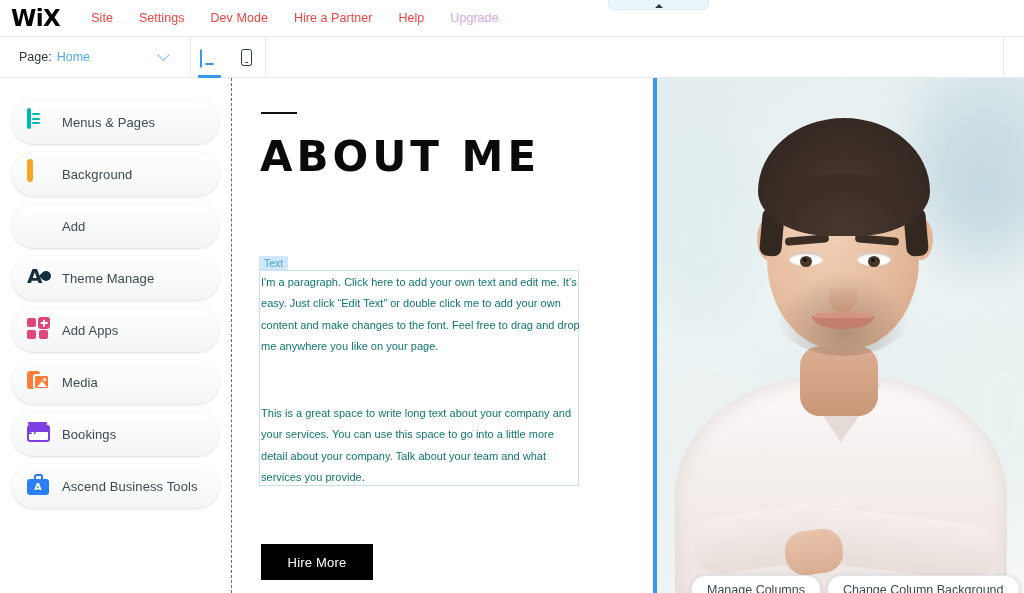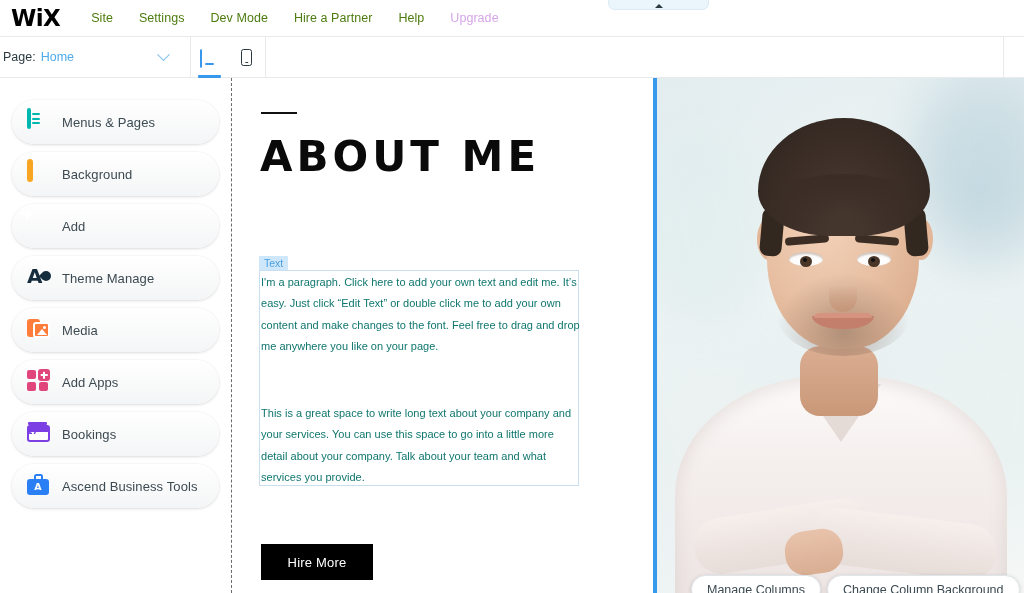--- a/index.html
+++ b/index.html
@@ -17,21 +17,21 @@
     position: absolute; left: 0; top: 0; width: 1024px; height: 37px;
     background: #fff; border-bottom: 1px solid #e8eaec;
     display: flex; align-items: center;
   }
   .wix-logo {
     margin-left: 11px; margin-right: 31px;
     font-size: 23px; font-weight: 700; letter-spacing: -0.6px;
     color: #000; line-height: 1; font-family: "DejaVu Sans", sans-serif;
   }
   .nav-item {
-    font-size: 12.5px; color: #4d7c0f; margin-right: 26px;
+    font-size: 12.5px; color: #ef4444; margin-right: 26px;
     white-space: nowrap; cursor: pointer; letter-spacing: 0.05px;
   }
   .nav-item.upgrade { color: #d6a6e8; }
 
   
   .top-tab {
     position: absolute; left: 608px; top: -6px; width: 101px; height: 16px;
     background: #eaf5fc; border: 1px solid #dceaf4; border-top: none;
     border-radius: 0 0 7px 7px;
     display: flex; align-items: flex-end; justify-content: center;
@@ -44,21 +44,21 @@
   }
 
   
   .pagebar {
     position: absolute; left: 0; top: 37px; width: 1024px; height: 41px;
     background: #fff; border-bottom: 1px solid #e8eaec;
     display: flex; align-items: center;
   }
   .page-select {
     display: flex; align-items: center; width: 190px; height: 41px;
-    padding-left: 3px; cursor: pointer;
+    padding-left: 19px; cursor: pointer;
   }
   .page-label { font-size: 12.5px; color: #2b3940; }
   .page-value { font-size: 12.5px; color: #4eabe9; margin-left: 5px; }
   .page-chev {
     margin-left: auto; margin-right: 22px; width: 9px; height: 9px;
     border-right: 1.6px solid #7fc0ea; border-bottom: 1.6px solid #7fc0ea;
     transform: rotate(45deg) translate(-2px,-2px);
   }
   .bar-sep { width: 1px; height: 41px; background: #e8eaec; }
   .viewmodes { display: flex; align-items: center; height: 41px; }
@@ -502,32 +502,32 @@
 
     <div class="side-item">
       <span class="si-icon">
         <span class="ic-theme"><span class="a">A</span><span class="drop"></span></span>
       </span>
       <span class="si-label">Theme Manage</span>
     </div>
 
     <div class="side-item">
       <span class="si-icon">
+        <span class="ic-apps"><s></s><s></s><s></s><s></s></span>
+      </span>
+      <span class="si-label">Add Apps</span>
+    </div>
+
+    <div class="side-item">
+      <span class="si-icon">
         <span class="ic-media"><span class="back"></span><span class="front">
               <i></i>
             </span></span>
       </span>
       <span class="si-label">Media</span>
-    </div>
-
-    <div class="side-item">
-      <span class="si-icon">
-        <span class="ic-apps"><s></s><s></s><s></s><s></s></span>
-      </span>
-      <span class="si-label">Add Apps</span>
     </div>
 
 
     <div class="side-item">
       <span class="si-icon">
         <span class="ic-book">
           <span class="pin"></span><span class="pin"></span>
           <span class="body">
               <span class="bar"></span>
             </span>

